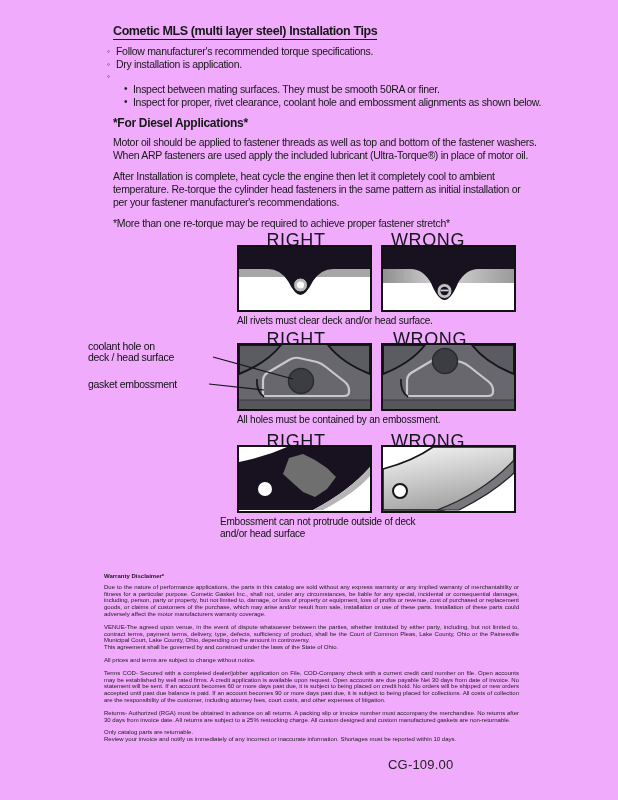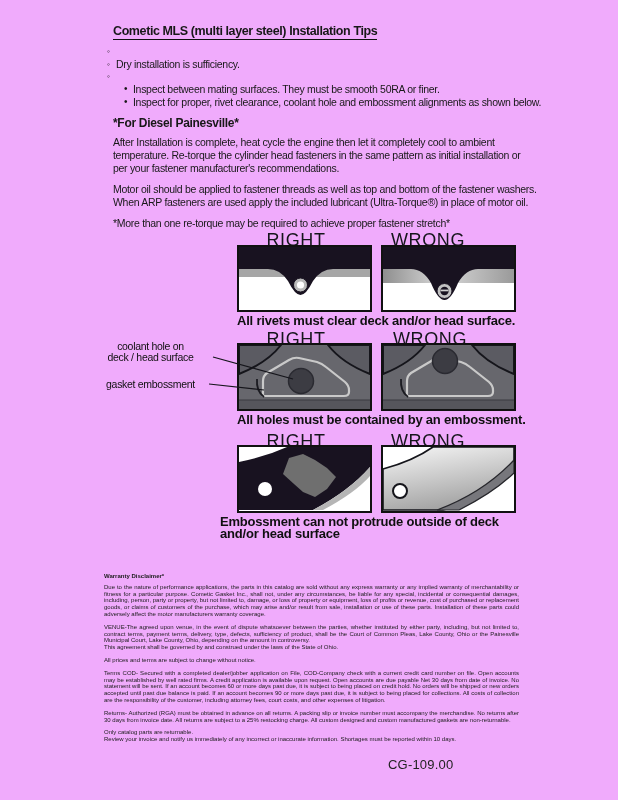--- a/index.html
+++ b/index.html
@@ -17,63 +17,64 @@
   .b-row.sub .mk{font-size:10px;}
 
   .diesel{left:113px;top:117px;width:424px;font-size:10.5px;letter-spacing:-0.3px;line-height:13px;}
   .diesel h2{font-size:12px;font-weight:700;margin:0 0 6px 0;letter-spacing:-0.3px;}
   .diesel p{margin:0 0 8px 0;}
   .diesel p.note{margin:0;}
 
   .dlabel{font-size:18px;letter-spacing:0.6px;color:#15151b;transform:translateX(-50%);white-space:nowrap;}
   .dbox{width:135px;}
   .dbox svg{display:block;}
-  .dcap{font-size:13px;font-weight:700;letter-spacing:-0.2px;line-height:12px;white-space:pre-line;color:#101010;}
+  .dcap{font-size:10px;font-weight:400;letter-spacing:-0.2px;line-height:12px;white-space:pre-line;color:#101010;}
 
-  .callout{width:125px;left:88px;text-align:center;font-size:10.5px;letter-spacing:-0.3px;
+  .callout{width:125px;left:88px;text-align:left;font-size:10.5px;letter-spacing:-0.3px;
            line-height:10.8px;white-space:pre-line;color:#101010;}
 
   .legal{left:104px;top:573px;width:415px;font-size:6px;line-height:6.8px;letter-spacing:0;color:#1c1c1c;}
   .legal h3{font-size:6px;margin:0 0 4px 0;font-weight:700;}
   .legal p{margin:0 0 6px 0;text-align:justify;white-space:pre-line;}
 
   .code{left:388px;top:757px;font-size:13px;color:#222;letter-spacing:0.2px;}
 </style>
 </head>
 <body>
 
 <div id="page">
 
   <div class="abs title">Cometic MLS (multi layer steel) Installation Tips</div>
 
   <div class="abs bullets">
     <div class="b-row">
       <span class="mk">◦</span>
+      <span>Follow manufacturer's recommended torque specifications.</span>
     </div>
     <div class="b-row">
       <span class="mk">◦</span>
-      <span>Dry installation is sufficiency.</span>
+      <span>Dry installation is application.</span>
     </div>
     <div class="b-row">
       <span class="mk">◦</span>
     </div>
     <div class="b-row sub">
       <span class="mk">•</span>
       <span>Inspect between mating surfaces.  They must be smooth 50RA or finer.</span>
     </div>
     <div class="b-row sub">
       <span class="mk">•</span>
       <span>Inspect for proper, rivet clearance, coolant hole and embossment alignments as shown below.</span>
     </div>
   </div>
 
   <div class="abs diesel">
-    <h2>*For Diesel Painesville*</h2>
+    <h2>*For Diesel Applications*</h2>
+    <p>Motor oil should be applied to fastener threads as well as top and bottom of the fastener washers. When ARP fasteners are used apply the included lubricant (Ultra-Torque®) in place of motor oil.</p>
     <p>After Installation is complete, heat cycle the engine then let it completely cool to ambient temperature. Re-torque the cylinder head fasteners in the same pattern as initial installation or per your fastener manufacturer's recommendations.</p>
-    <p>Motor oil should be applied to fastener threads as well as top and bottom of the fastener washers. When ARP fasteners are used apply the included lubricant (Ultra-Torque®) in place of motor oil.</p>
     <p class="note">*More than one re-torque may be required to achieve proper fastener stretch*</p>
   </div>
 
   <div class="abs dlabel" style="left:296px;top:230px;">RIGHT</div>
   <div class="abs dlabel" style="left:428px;top:230px;">WRONG</div>
 
   <div class="abs dbox" style="left:237px;top:245px;">
     <svg width="135" height="67" viewBox="0 0 135 67">
       <rect width="135" height="67" fill="#ffffff"></rect>
       <rect x="2" y="24" width="131" height="8" fill="#a6a6a6"></rect>

